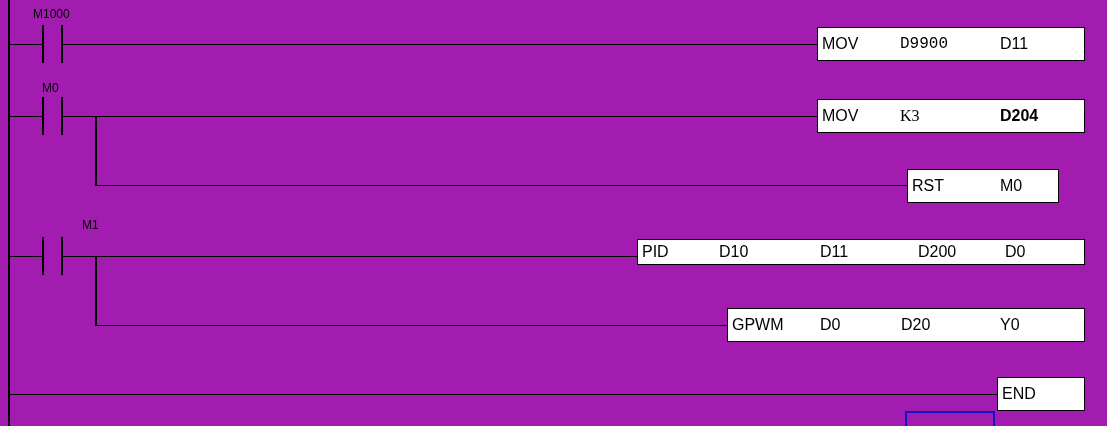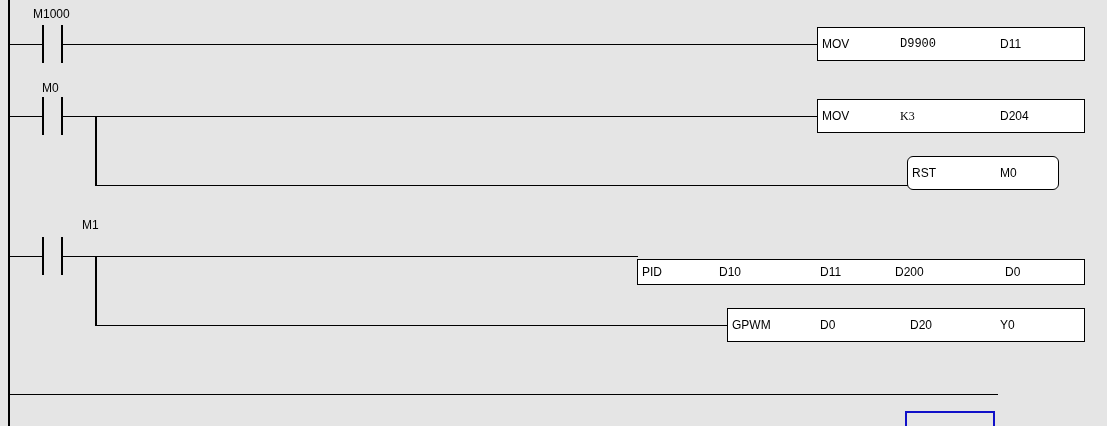--- a/index.html
+++ b/index.html
@@ -4,21 +4,21 @@
 <style>
   html, body {
     margin: 0;
     padding: 0;
     background: #ffffff;
   }
   #ladder-canvas {
     position: relative;
     width: 1107px;
     height: 426px;
-    background: #e5e5e5;
+    background: #a21caf;
     font-family: "Liberation Sans", sans-serif;
     overflow: hidden;
   }
   .rail {
     position: absolute;
     background: #000000;
   }
   .vrail { width: 2px; }
   .hrail { height: 1px; }
 
@@ -46,21 +46,21 @@
 
   
   .inst-box {
     position: absolute;
     border: 1px solid #000000;
     background: #ffffff;
     box-sizing: border-box;
   }
   .inst-cell {
     position: absolute;
-    font-size: 12px;
+    font-size: 16px;
     color: #000000;
     white-space: nowrap;
     line-height: 12px;
     top: 50%;
     transform: translateY(-50%);
   }
   .inst-op {
     left: 4px;
   }
 
@@ -103,53 +103,56 @@
     <div class="bar bar-right"></div>
   </div>
   <div class="rail hrail" style="left:61px; top:116px; width:757px;"></div>
 
   <div class="rail vrail" style="left:95px; top:116px; height:70px;"></div>
   <div class="rail hrail" style="left:95px; top:185px; width:813px;"></div>
 
   <div class="inst-box" style="left:817px; top:99px; width:268px; height:34px;">
     <span class="inst-cell inst-op">MOV</span>
     <span class="inst-cell" style="left:82px;font-family:Liberation Serif, serif;">K3</span>
-    <span class="inst-cell" style="left:182px;">D204</span>
+    <span class="inst-cell" style="left:182px;font-weight:bold;">D204</span>
   </div>
 
-  <div class="inst-box" style="left:907px; top:156px; width:152px; height:34px;border-radius:6px;">
+  <div class="inst-box" style="left:907px; top:169px; width:152px; height:34px;">
     <span class="inst-cell inst-op">RST</span>
     <span class="inst-cell" style="left:92px;">M0</span>
   </div>
 
   <div class="contact-label" style="left:42px; top:219px;margin-left:40px;">M1</div>
 
   <div class="rail hrail" style="left:8px; top:256px; width:36px;"></div>
   <div class="contact" style="left:42px; top:237px; width:21px; height:38px;">
     <div class="bar bar-left"></div>
     <div class="bar bar-right"></div>
   </div>
   <div class="rail hrail" style="left:61px; top:256px; width:577px;"></div>
 
   <div class="rail vrail" style="left:95px; top:256px; height:70px;"></div>
   <div class="rail hrail" style="left:95px; top:325px; width:633px;"></div>
 
-  <div class="inst-box" style="left:637px; top:239px; width:448px; height:26px;margin-top:20px;">
+  <div class="inst-box" style="left:637px; top:239px; width:448px; height:26px;">
     <span class="inst-cell inst-op">PID</span>
     <span class="inst-cell" style="left:81px;">D10</span>
     <span class="inst-cell" style="left:182px;">D11</span>
-    <span class="inst-cell" style="left:257px;text-align:center;">D200</span>
+    <span class="inst-cell" style="left:280px;text-align:center;">D200</span>
     <span class="inst-cell" style="left:367px;">D0</span>
   </div>
 
   <div class="inst-box" style="left:727px; top:308px; width:358px; height:34px;text-align:center;">
     <span class="inst-cell inst-op">GPWM</span>
     <span class="inst-cell" style="left:92px;">D0</span>
-    <span class="inst-cell" style="left:182px;">D20</span>
+    <span class="inst-cell" style="left:173px;">D20</span>
     <span class="inst-cell" style="left:272px;">Y0</span>
   </div>
 
   <div class="rail hrail" style="left:8px; top:394px; width:990px;"></div>
 
+  <div class="inst-box" style="left:997px; top:377px; width:88px; height:34px;">
+    <span class="inst-cell inst-op">END</span>
+  </div>
 
   <div class="selection-cursor" style="left:905px; top:411px; width:90px; height:15px;"></div>
 
 </div>
 
 </body></html>

